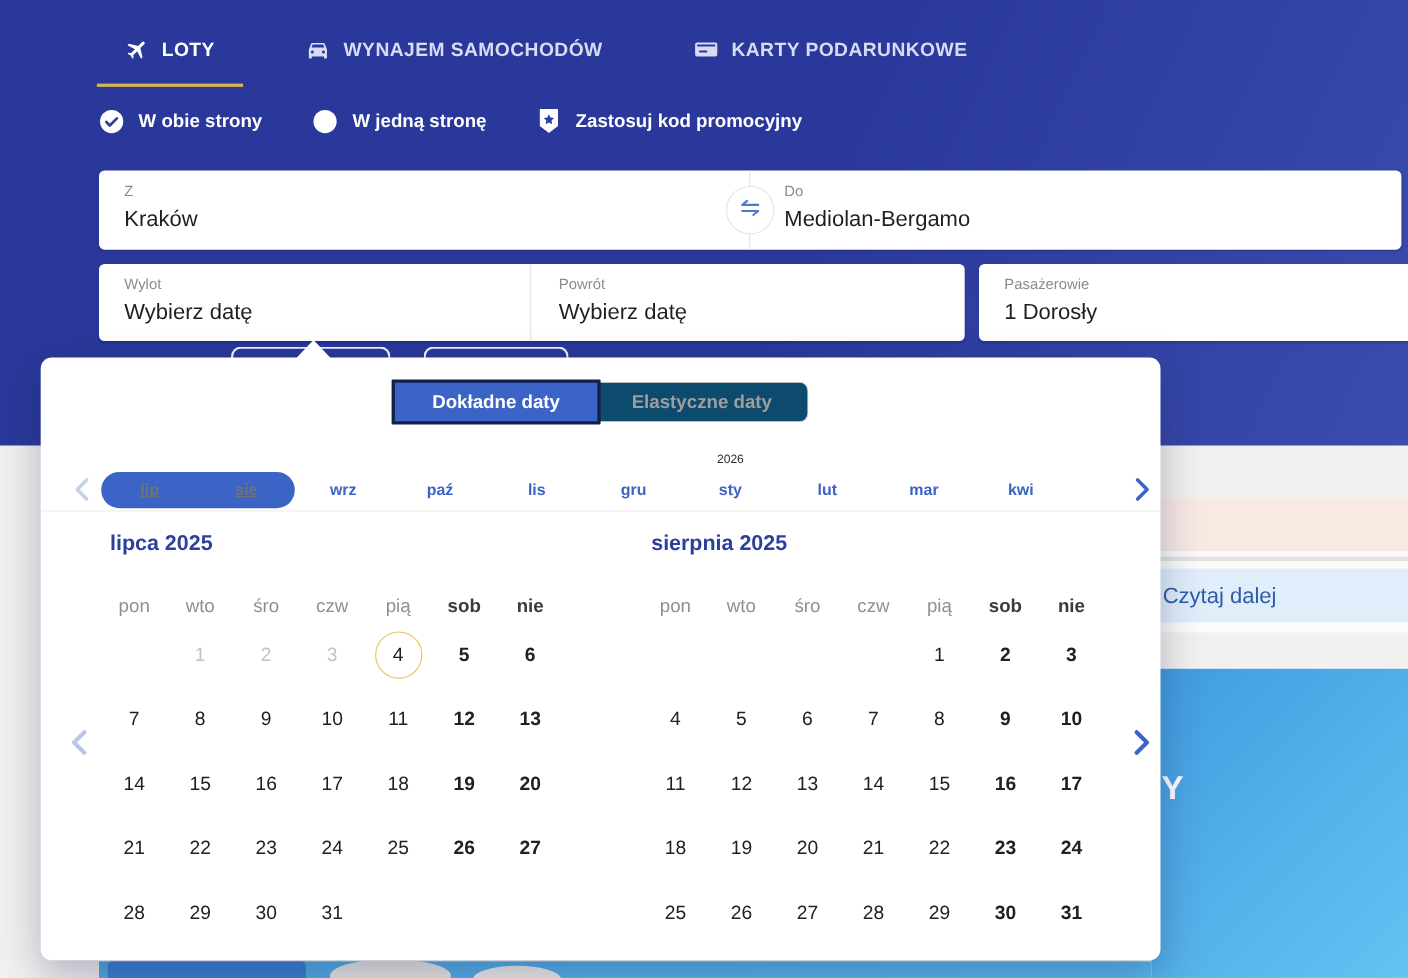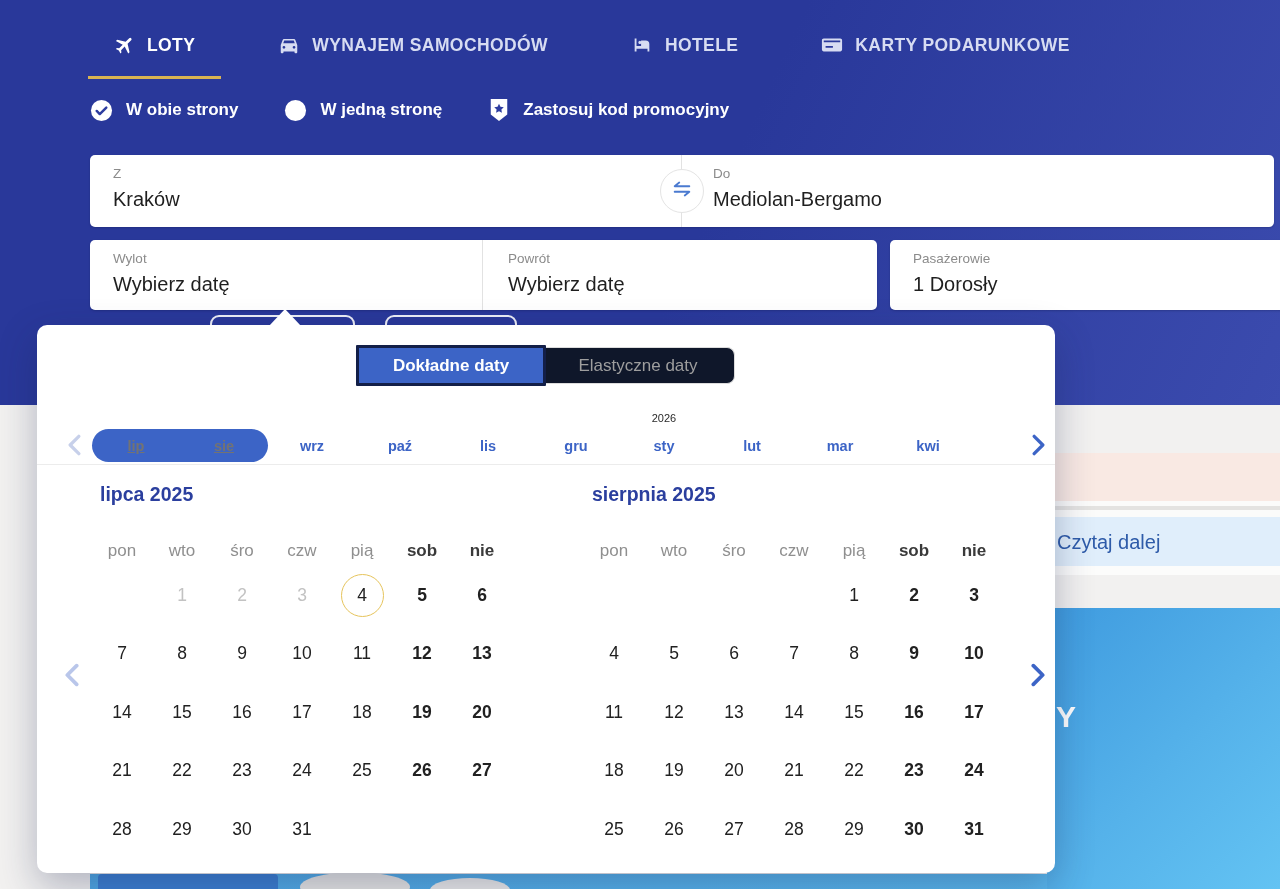--- a/index.html
+++ b/index.html
@@ -70,23 +70,23 @@
   .popup-caret{position:absolute;left:269px;top:309px;width:0;height:0;z-index:12;
     border-left:16px solid transparent;border-right:16px solid transparent;border-bottom:17px solid #fff;}
 
   
   .popup{position:absolute;left:37px;top:325px;width:1018px;height:548px;background:#fff;
     border-radius:10px;box-shadow:0 14px 38px rgba(25,35,80,.30);z-index:10;}
 
   .toggle-wrap{position:absolute;left:319px;top:20px;display:flex;align-items:center;}
   .tg-exact{width:190px;height:41px;background:var(--accent-blue);color:#fff;font-size:17px;font-weight:bold;
     border:3px solid #131f48;border-radius:1px;display:flex;align-items:center;justify-content:center;cursor:pointer;z-index:2;}
-  .tg-flex{width:193px;height:37px;background:#0f172a;color:#9e9e9e;font-size:17px;
+  .tg-flex{width:193px;height:37px;background:#0c4a6e;color:#9e9e9e;font-size:17px;
     border:1px solid #dcdcdc;border-left:none;border-radius:0 8px 8px 0;margin-left:-4px;
-    display:flex;align-items:center;justify-content:center;cursor:pointer;}
+    display:flex;align-items:center;justify-content:center;cursor:pointer;font-weight:bold;}
 
   .pill-bar{position:absolute;left:0;top:0;width:100%;height:140px;}
   .pills{position:absolute;left:55px;top:104px;display:flex;}
   .pill-bg{position:absolute;left:0;top:0;width:176px;height:33px;border-radius:17px;background:var(--accent-blue);}
   .pill{position:relative;width:88px;height:33px;display:flex;align-items:center;justify-content:center;
     font-size:14.5px;font-weight:bold;color:var(--accent-blue);cursor:pointer;z-index:1;}
   .pill.sel{color:#737373;text-decoration:underline;}
   .year-badge{position:absolute;top:-17px;left:0;width:100%;text-align:center;
     font-size:11px;font-weight:normal;color:#2a2a2a;}
   .pill-chevron{position:absolute;top:103px;width:34px;height:34px;display:flex;align-items:center;justify-content:center;cursor:pointer;}
@@ -141,28 +141,20 @@
       </span>
       <span>LOTY</span>
     </div>
     <div class="nav-tab">
       <span class="ticon">
         <svg width="24" height="22" viewBox="0 0 24 24">
           <path fill="#d7dcf2" d="M18.9 6.5c-.2-.6-.8-1-1.4-1H6.5c-.6 0-1.2.4-1.4 1L3 12v8c0 .6.4 1 1 1h1c.6 0 1-.4 1-1v-1h12v1c0 .6.4 1 1 1h1c.6 0 1-.4 1-1v-8l-2.1-5.5zM6.8 7h10.4l1.1 3H5.7l1.1-3zM6.5 16c-.8 0-1.5-.7-1.5-1.5S5.7 13 6.5 13s1.5.7 1.5 1.5S7.3 16 6.5 16zm11 0c-.8 0-1.5-.7-1.5-1.5s.7-1.5 1.5-1.5 1.5.7 1.5 1.5-.7 1.5-1.5 1.5z"></path>
         </svg>
       </span>
       <span>WYNAJEM SAMOCHODÓW</span>
-    </div>
-    <div class="nav-tab">
-      <span class="ticon">
-        <svg width="24" height="22" viewBox="0 0 24 24">
-          <path fill="#d7dcf2" d="M4 5v14h2v-3h12v3h2v-8a4 4 0 0 0-4-4h-5v6H6V5H4zm4 4.5A1.75 1.75 0 1 0 8 9a1.7 1.7 0 0 0 0 .5z"></path>
-        </svg>
-      </span>
-      <span>HOTELE</span>
     </div>
     <div class="nav-tab">
       <span class="ticon">
         <svg width="24" height="22" viewBox="0 0 24 24">
           <path fill="#d7dcf2" d="M21 5H3c-1.1 0-2 .9-2 2v10c0 1.1.9 2 2 2h18c1.1 0 2-.9 2-2V7c0-1.1-.9-2-2-2zm0 4H3V7h18v2zM5 13h8v2H5v-2z"></path>
         </svg>
       </span>
       <span>KARTY PODARUNKOWE</span>
     </div>
   </div>

